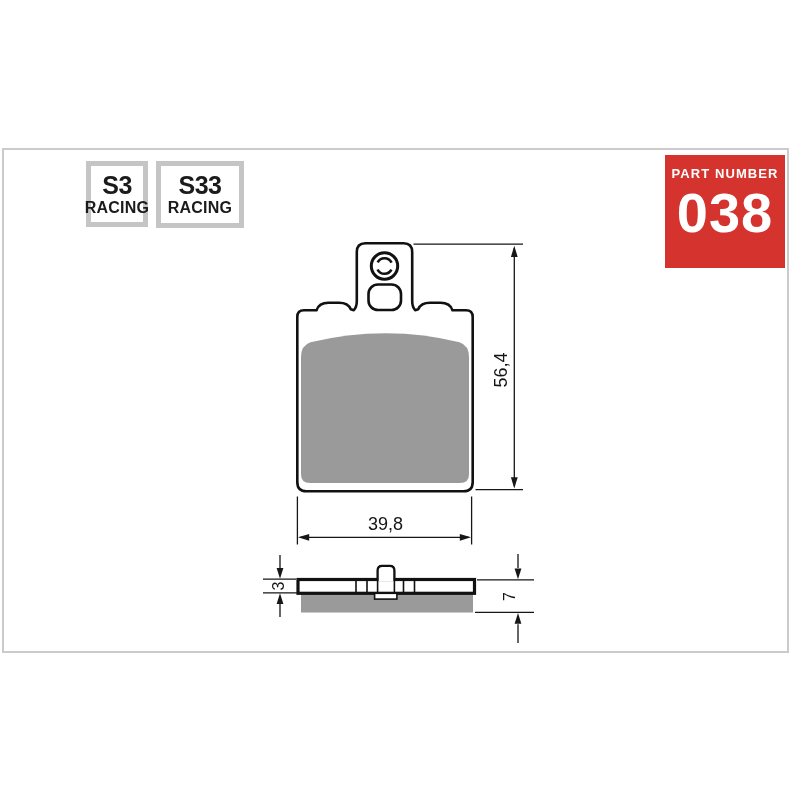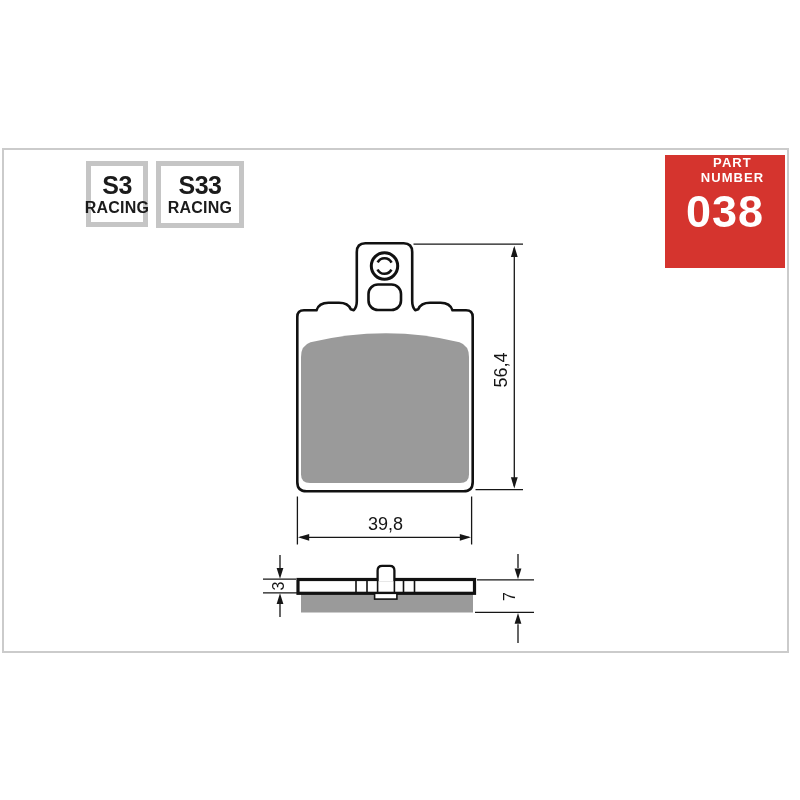--- a/index.html
+++ b/index.html
@@ -17,22 +17,22 @@
   .badge .main { font-weight:700; font-size:25px; line-height:1; letter-spacing:-0.5px; }
   .badge .sub  { font-weight:700; font-size:16px; line-height:1; margin-top:2px; letter-spacing:0.2px; }
   .badge-ad  { left:10px;  top:161px; width:68px; height:66px; }
   .badge-ad .main { font-size:27px; }
   .badge-s3  { left:86px;  top:161px; width:62px; height:66px; }
   .badge-s33 { left:156px; top:161px; width:88px; height:67px; }
 
   
   .part-box { position:absolute; left:665px; top:155px; width:120px; height:113px;
               background:#d5342e; color:#ffffff; text-align:center; }
-  .part-label  { margin-top:0; font-size:13px; font-weight:700; letter-spacing:1.1px;padding-left:15px; }
-  .part-number { margin-top:4px; font-size:45px; font-weight:700; line-height:1; letter-spacing:1px; }
+  .part-label  { margin-top:11px; font-size:13px; font-weight:700; letter-spacing:1.1px; }
+  .part-number { margin-top:4px; font-size:56px; font-weight:700; line-height:1; letter-spacing:1px; }
 
   
   svg.drawing { position:absolute; left:0; top:0; }
   .outline   { fill:#ffffff; stroke:#111111; stroke-width:2.6; stroke-linejoin:round; }
   .friction  { fill:#9a9a9a; stroke:none; }
   .featline  { fill:none; stroke:#111111; }
   .dimline   { fill:none; stroke:#161616; stroke-width:1.3; }
   .arrow     { fill:#161616; stroke:none; }
   .dim-text     { font-family:"Liberation Sans", sans-serif; font-size:18px; fill:#151515; }
   .dim-text-sm  { font-family:"Liberation Sans", sans-serif; font-size:16px; fill:#151515; }

